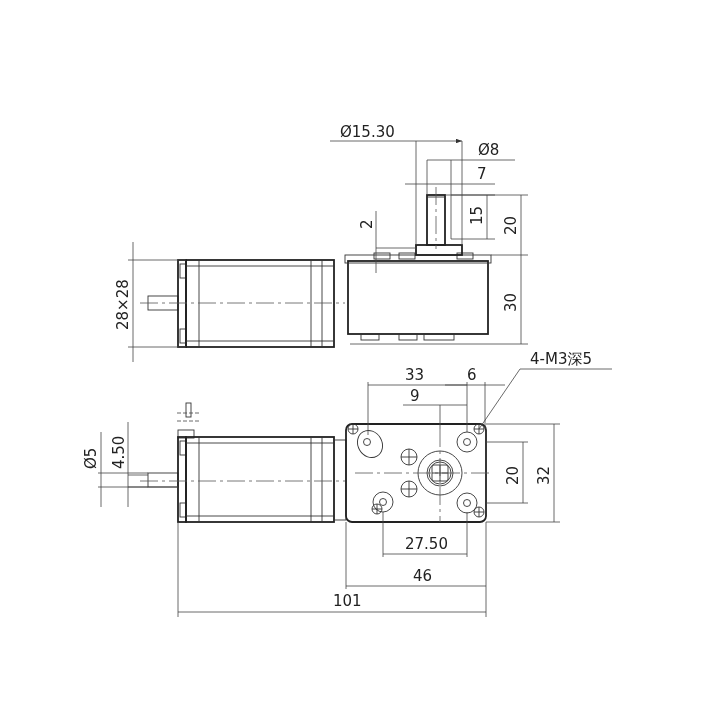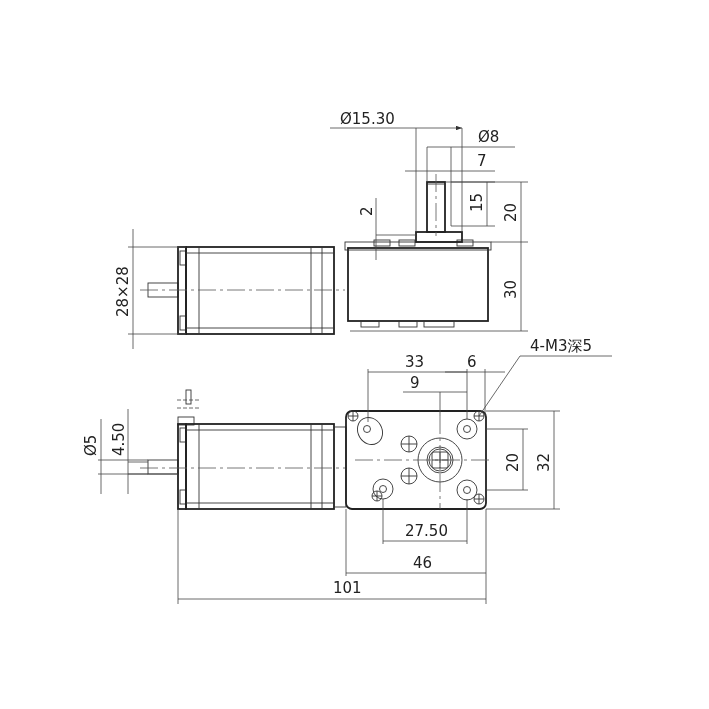--- a/index.html
+++ b/index.html
@@ -1,17 +1,17 @@
 <!DOCTYPE html>
 <html><head>
   <meta charset="utf-8">
   <style>
     html, body { margin: 0; padding: 0; background: #ffffff; }
     body { width: 709px; height: 709px; overflow: hidden; }
-    #drawing { position: absolute; left: 0; top: 4px; width: 709px; height: 593px; }
+    #drawing { position: absolute; left: 0; top: 17px; width: 709px; height: 593px; }
     svg text { font-family: "DejaVu Sans", sans-serif; fill: #222; }
     .thick { stroke: #222; stroke-width: 1.8; fill: none; }
     .thin { stroke: #333; stroke-width: 0.9; fill: none; }
     .dim { stroke: #444; stroke-width: 0.8; fill: none; }
     .center { stroke: #555; stroke-width: 0.8; fill: none; stroke-dasharray: 18 4 3 4; }
     .arrow { fill: #333; stroke: none; }
     .label { font-size: 15px; }
   </style>
 </head>
 <body>

